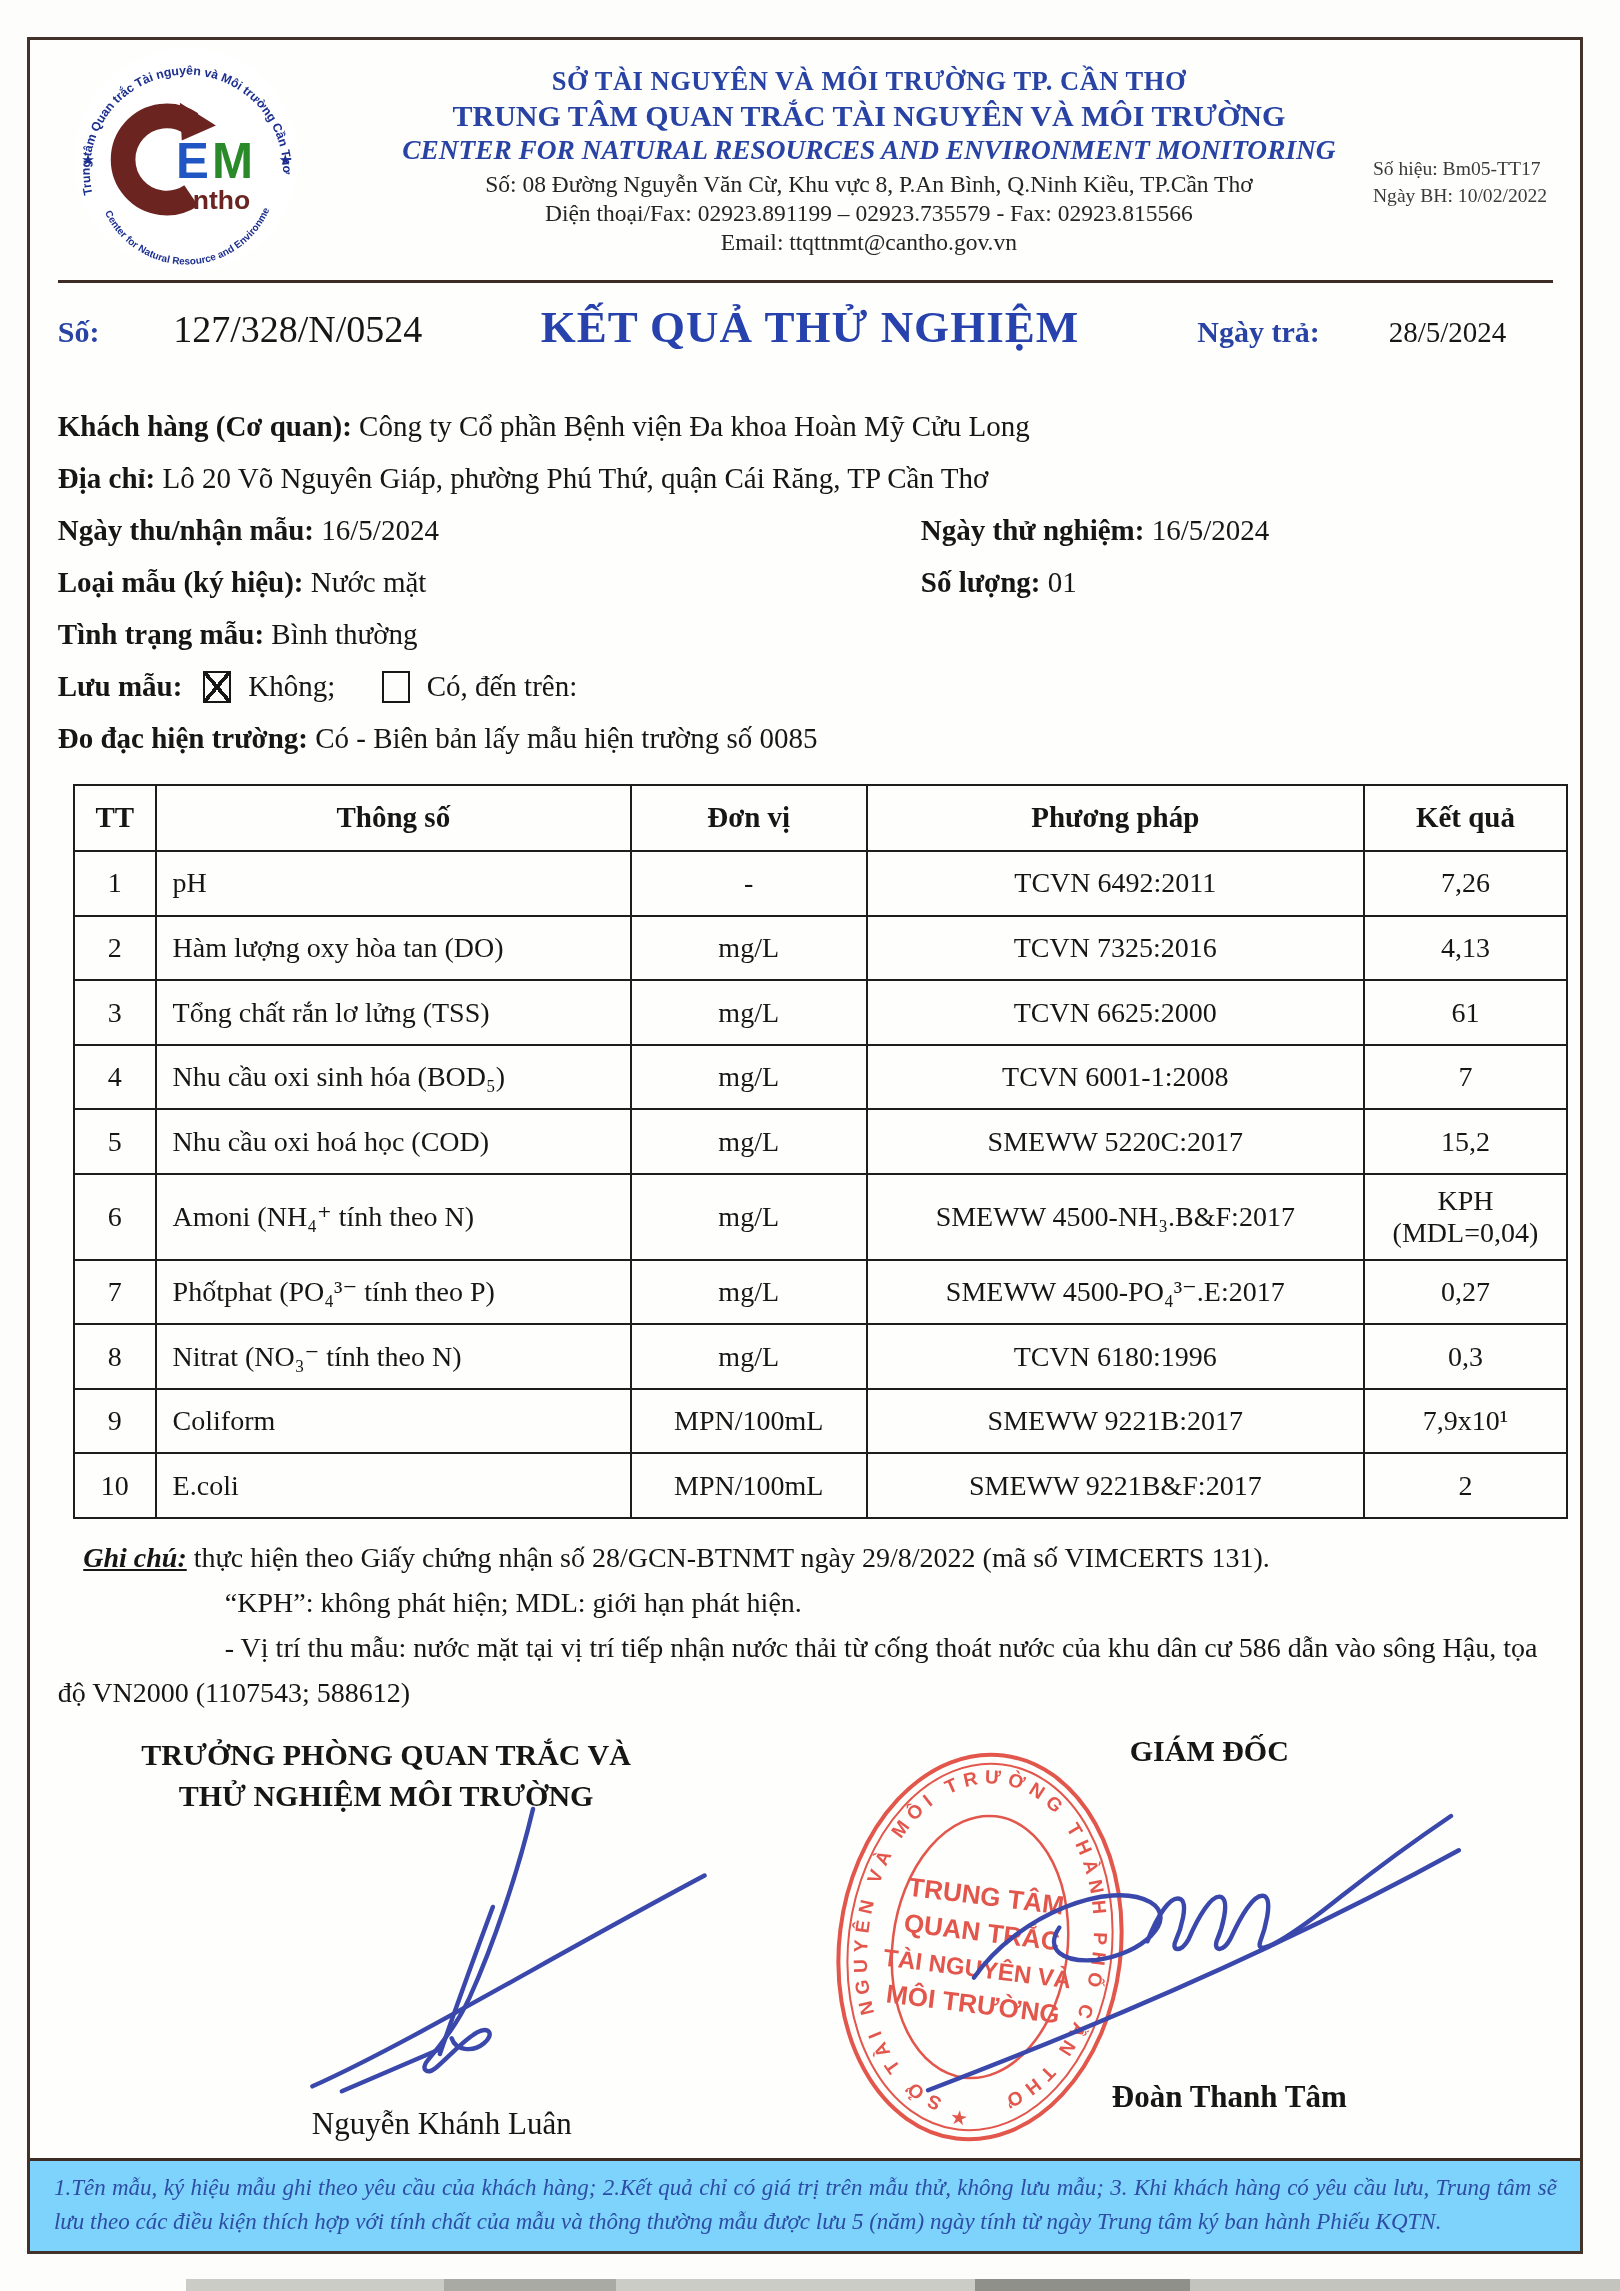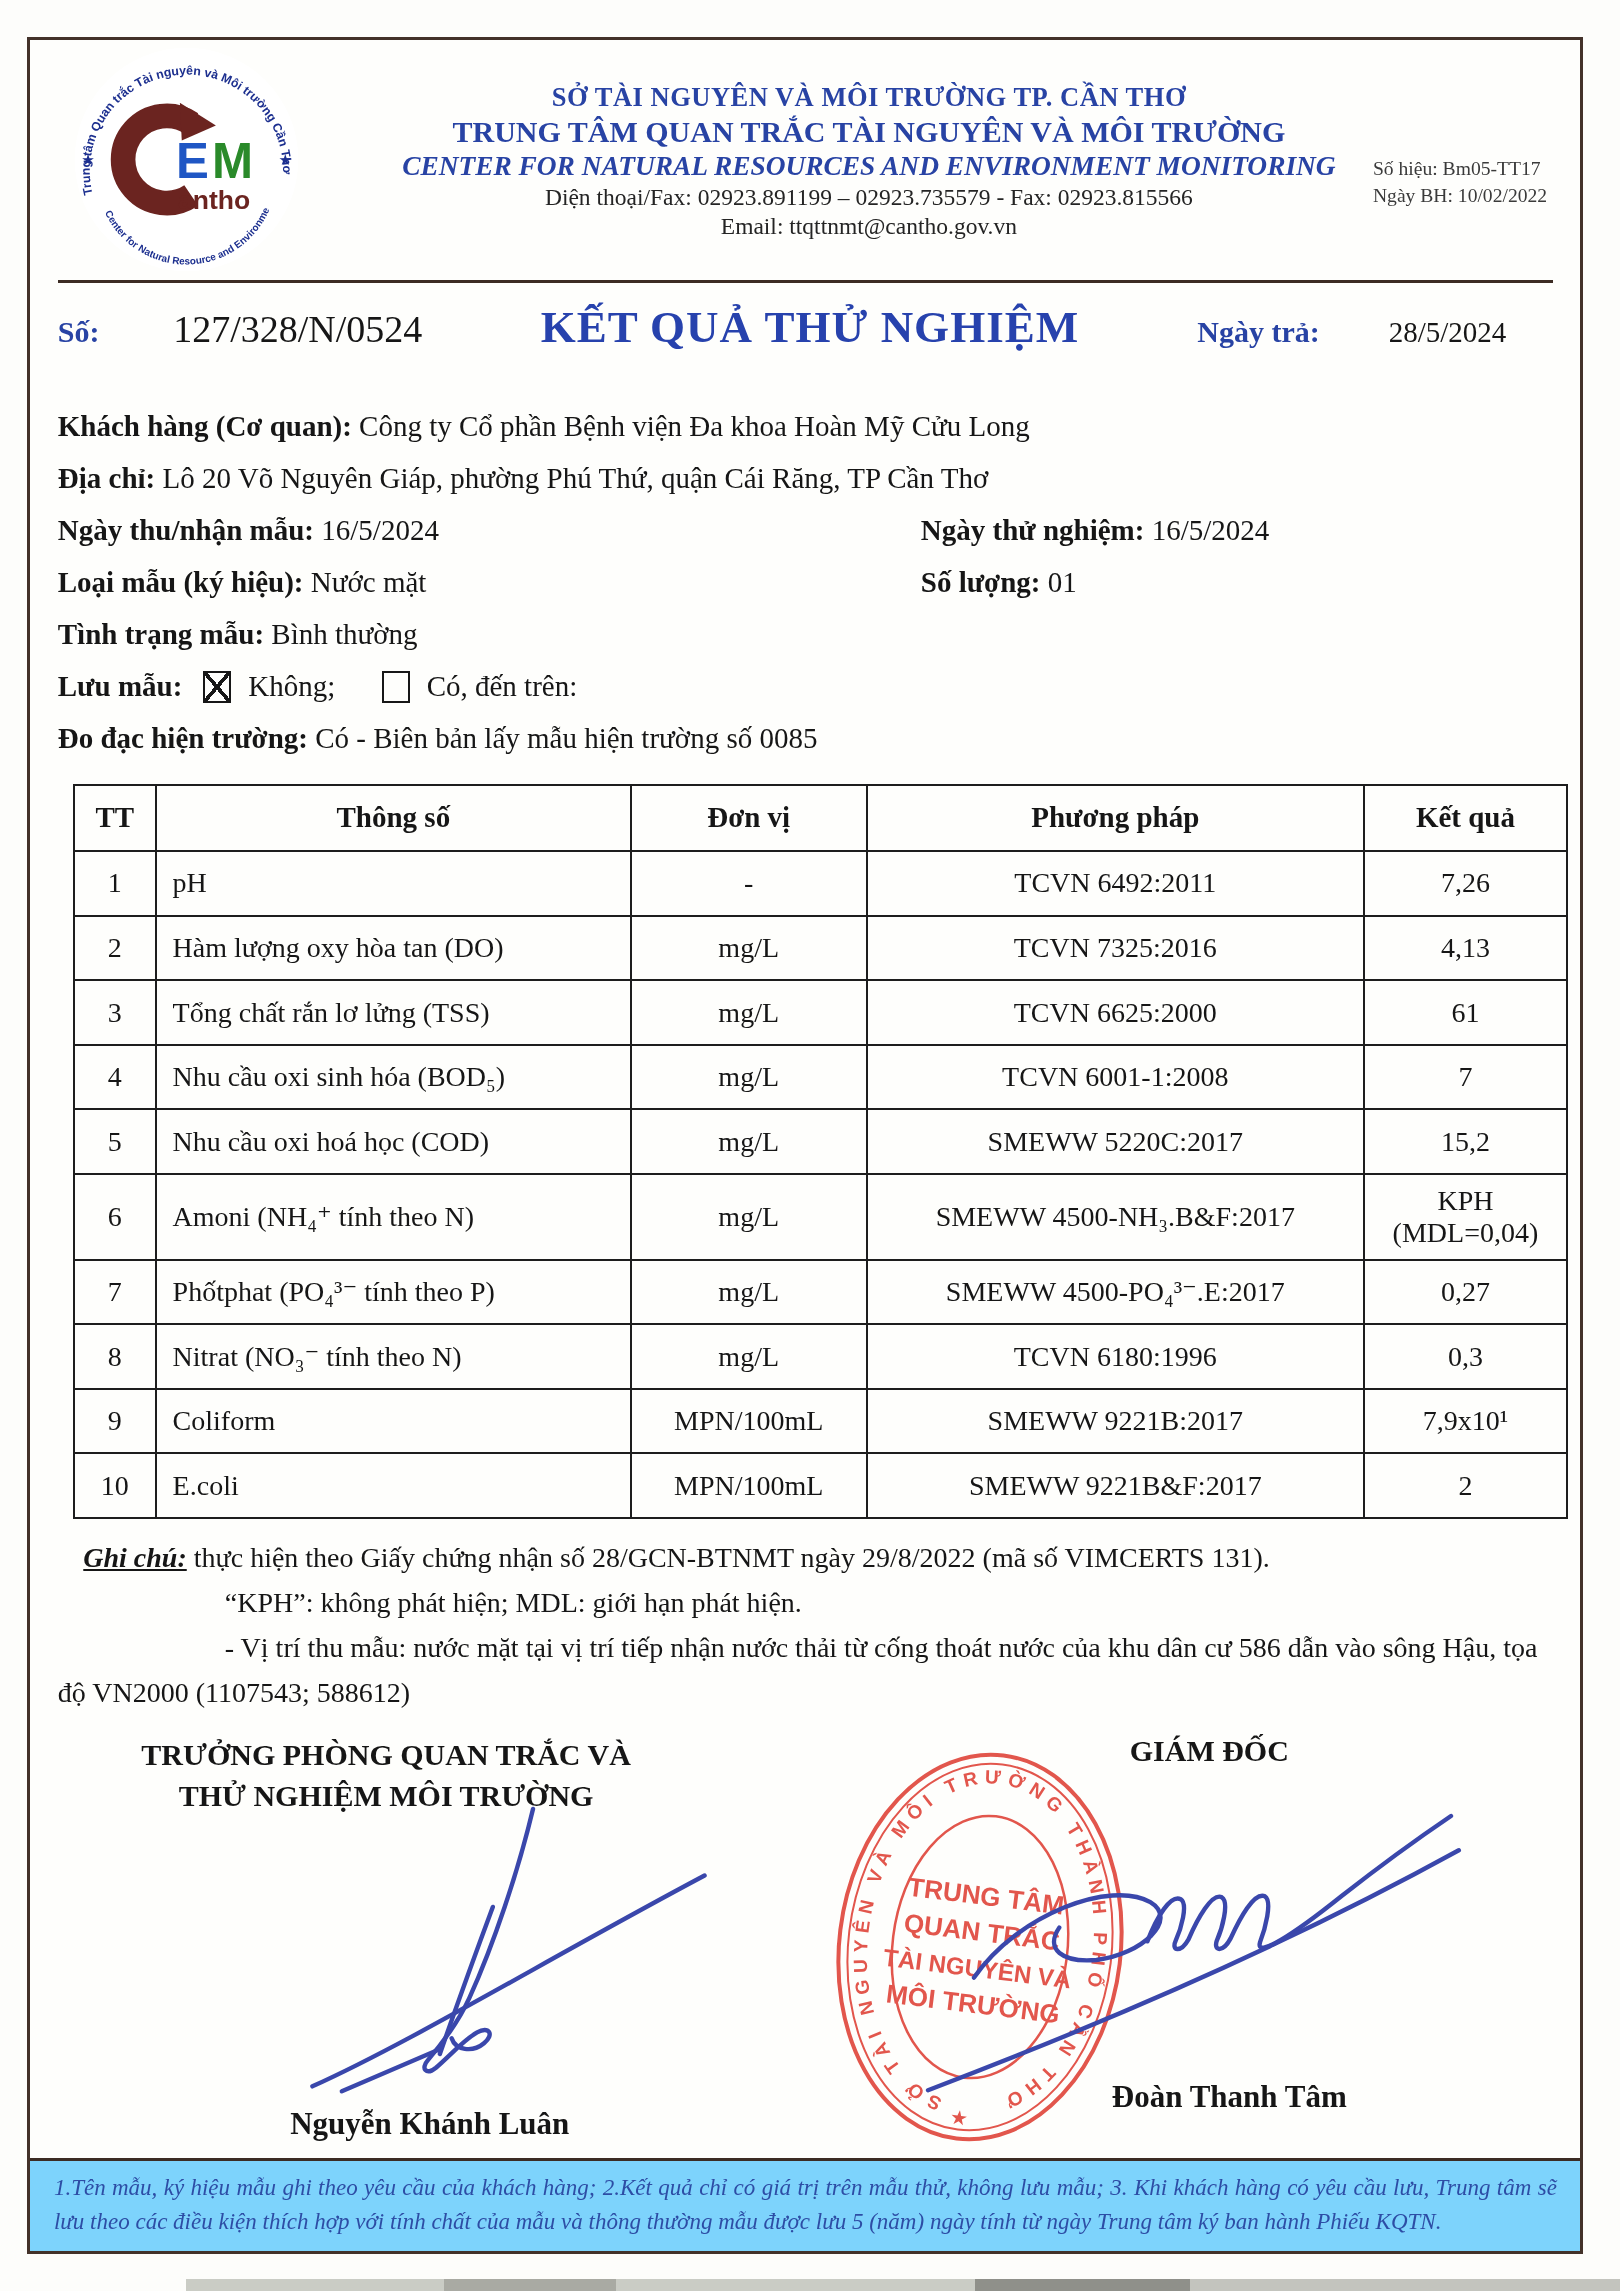--- a/index.html
+++ b/index.html
@@ -53,21 +53,21 @@
   
   .notes{margin-top:15.7px; font-size:28px; line-height:45px;}
   .gc{font-weight:bold; font-style:italic; text-decoration:underline;}
   .note-line1{padding-left:25.5px;}
   .note-line2{padding-left:167px;}
   .note-line3{text-indent:167px;}
   
   .sig-section{position:relative; height:443px; margin-top:13.7px;}
   .sig-title-left{position:absolute; left:9.8px; top:5.9px; width:637px; text-align:center; font-weight:bold; font-size:30px; line-height:41px;}
   .sig-title-right{position:absolute; left:990px; top:5.9px; width:323px; text-align:center; font-weight:bold; font-size:30px;}
-  .sig-name-left{position:absolute; left:127px; top:378px; width:490px; text-align:center; font-weight:bold; font-size:31px;}
+  .sig-name-left{position:absolute; left:139px; top:378px; width:490px; text-align:center; font-weight:normal; font-size:31px;}
   .sig-name-right{position:absolute; left:961px; top:351px; width:421px; text-align:center; font-weight:bold; font-size:31px;}
   .stamp{position:absolute; left:765px; top:17.6px; transform:rotate(7deg); opacity:.92;}
   .sig-left-svg{position:absolute; left:225px; top:69px;}
   .sig-right-svg{position:absolute; left:823px; top:39px;}
   
   .footer{
     position:absolute; left:0; right:0; bottom:0; border-top:3.9px solid #3c2c24;
     padding:9.8px 23.5px 11.8px 23.5px; font-size:23px; font-style:italic; color:#2d4da5;
     line-height:34px; text-align:justify; background:#7dd3fc;
   }
@@ -100,20 +100,21 @@
           <polygon points="128,64 166,88 130,104" fill="#6b2420"></polygon>
           <text x="124" y="143" font-size="52" font-weight="bold" fill="#1f56c4" font-family="Liberation Sans, sans-serif">E</text>
           <text x="162" y="143" font-size="52" font-weight="bold" fill="#2a8a2a" font-family="Liberation Sans, sans-serif">M</text>
           <text x="126" y="176" font-size="28" font-weight="bold" fill="#6b2420" font-family="Liberation Sans, sans-serif">antho</text>
         </svg>
       </div>
       <div class="head-text">
         <div class="head-line1">SỞ TÀI NGUYÊN VÀ MÔI TRƯỜNG TP. CẦN THƠ</div>
         <div class="head-line2">TRUNG TÂM QUAN TRẮC TÀI NGUYÊN VÀ MÔI TRƯỜNG</div>
         <div class="head-line3">CENTER FOR NATURAL RESOURCES AND ENVIRONMENT MONITORING</div>
+        <div class="head-addr">Số: 08 Đường Nguyễn Văn Cừ, Khu vực 8, P.An Bình, Q.Ninh Kiều, TP.Cần Thơ</div>
         <div class="head-phone">Diện thoại/Fax: 02923.891199 – 02923.735579 - Fax: 02923.815566</div>
         <div class="head-email">Email: ttqttnmt@cantho.gov.vn</div>
       </div>
       <div class="form-meta">
         <div>Số hiệu: Bm05-TT17</div>
         <div>Ngày BH: 10/02/2022</div>
       </div>
     </div>
 
     <div class="title-row">

